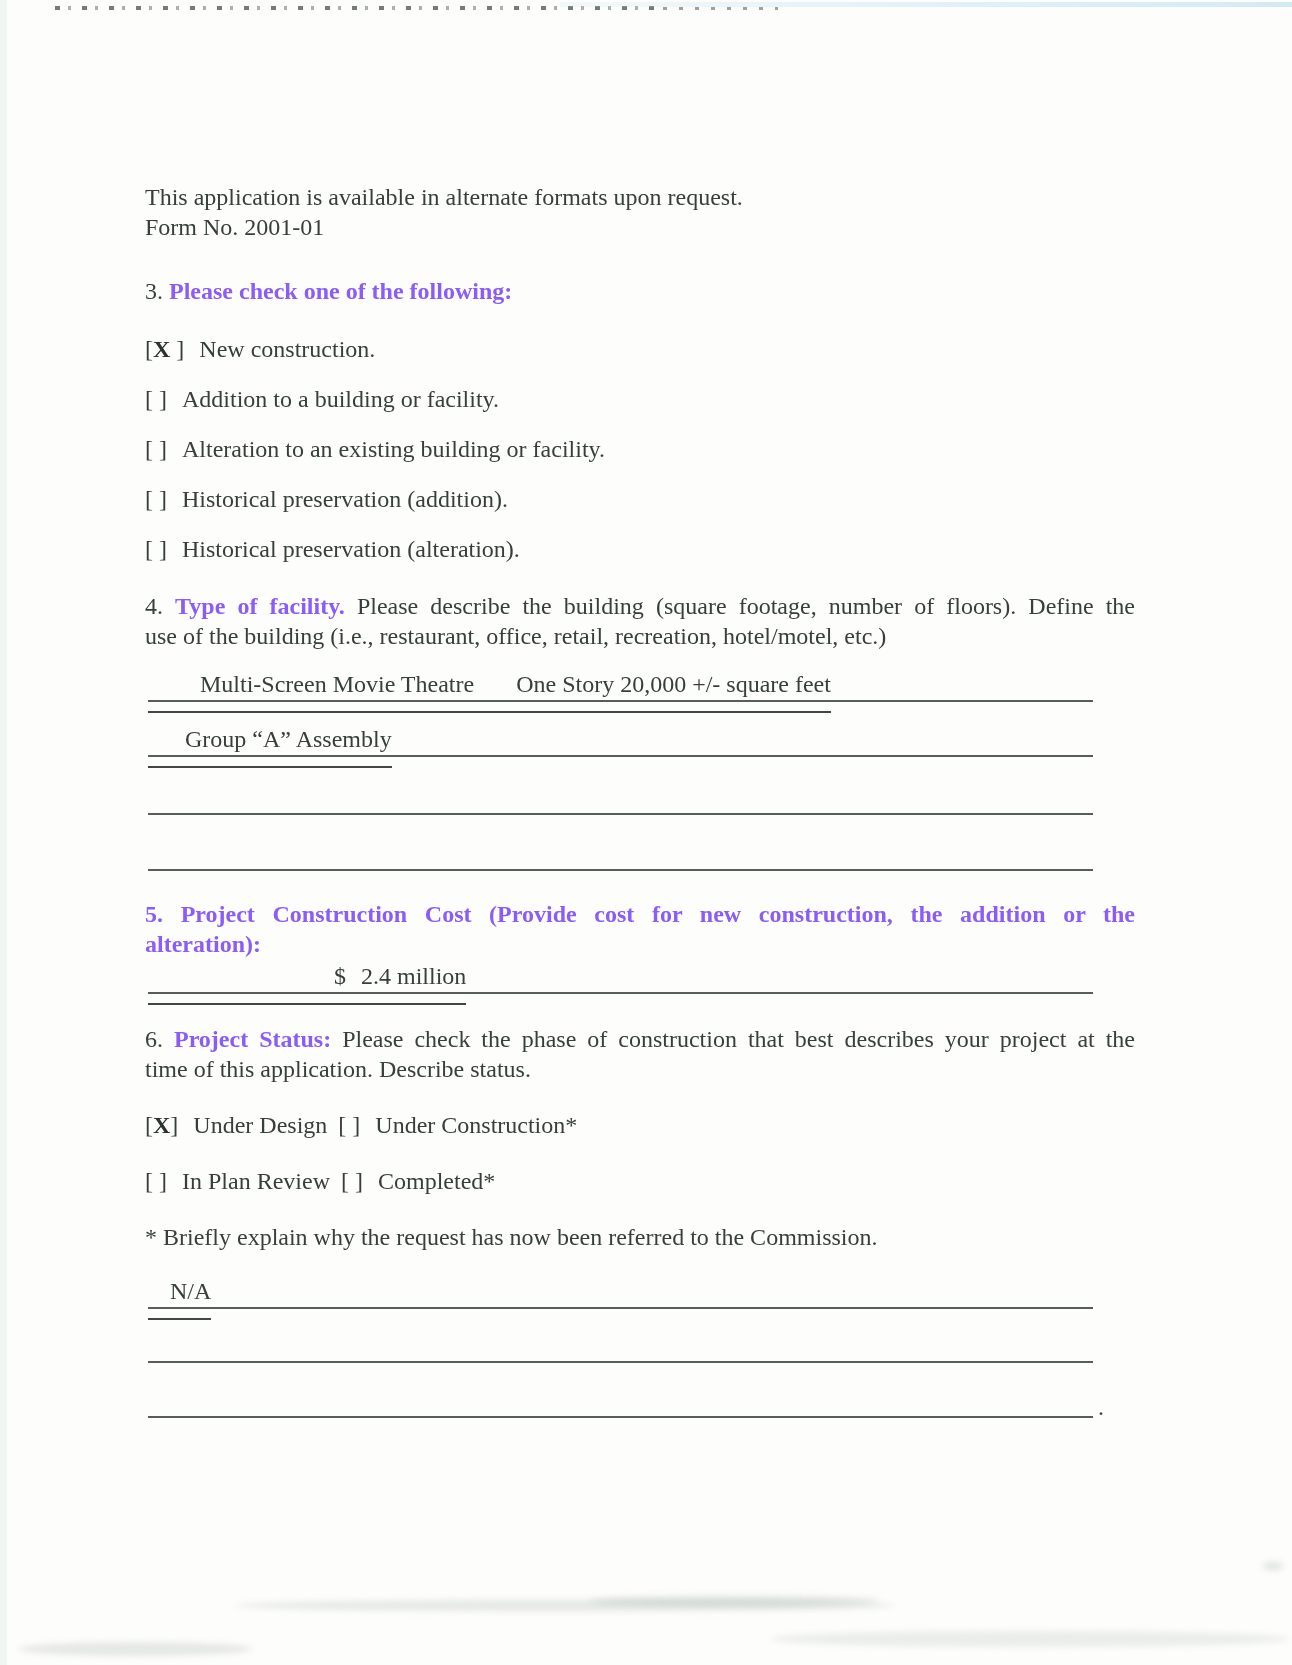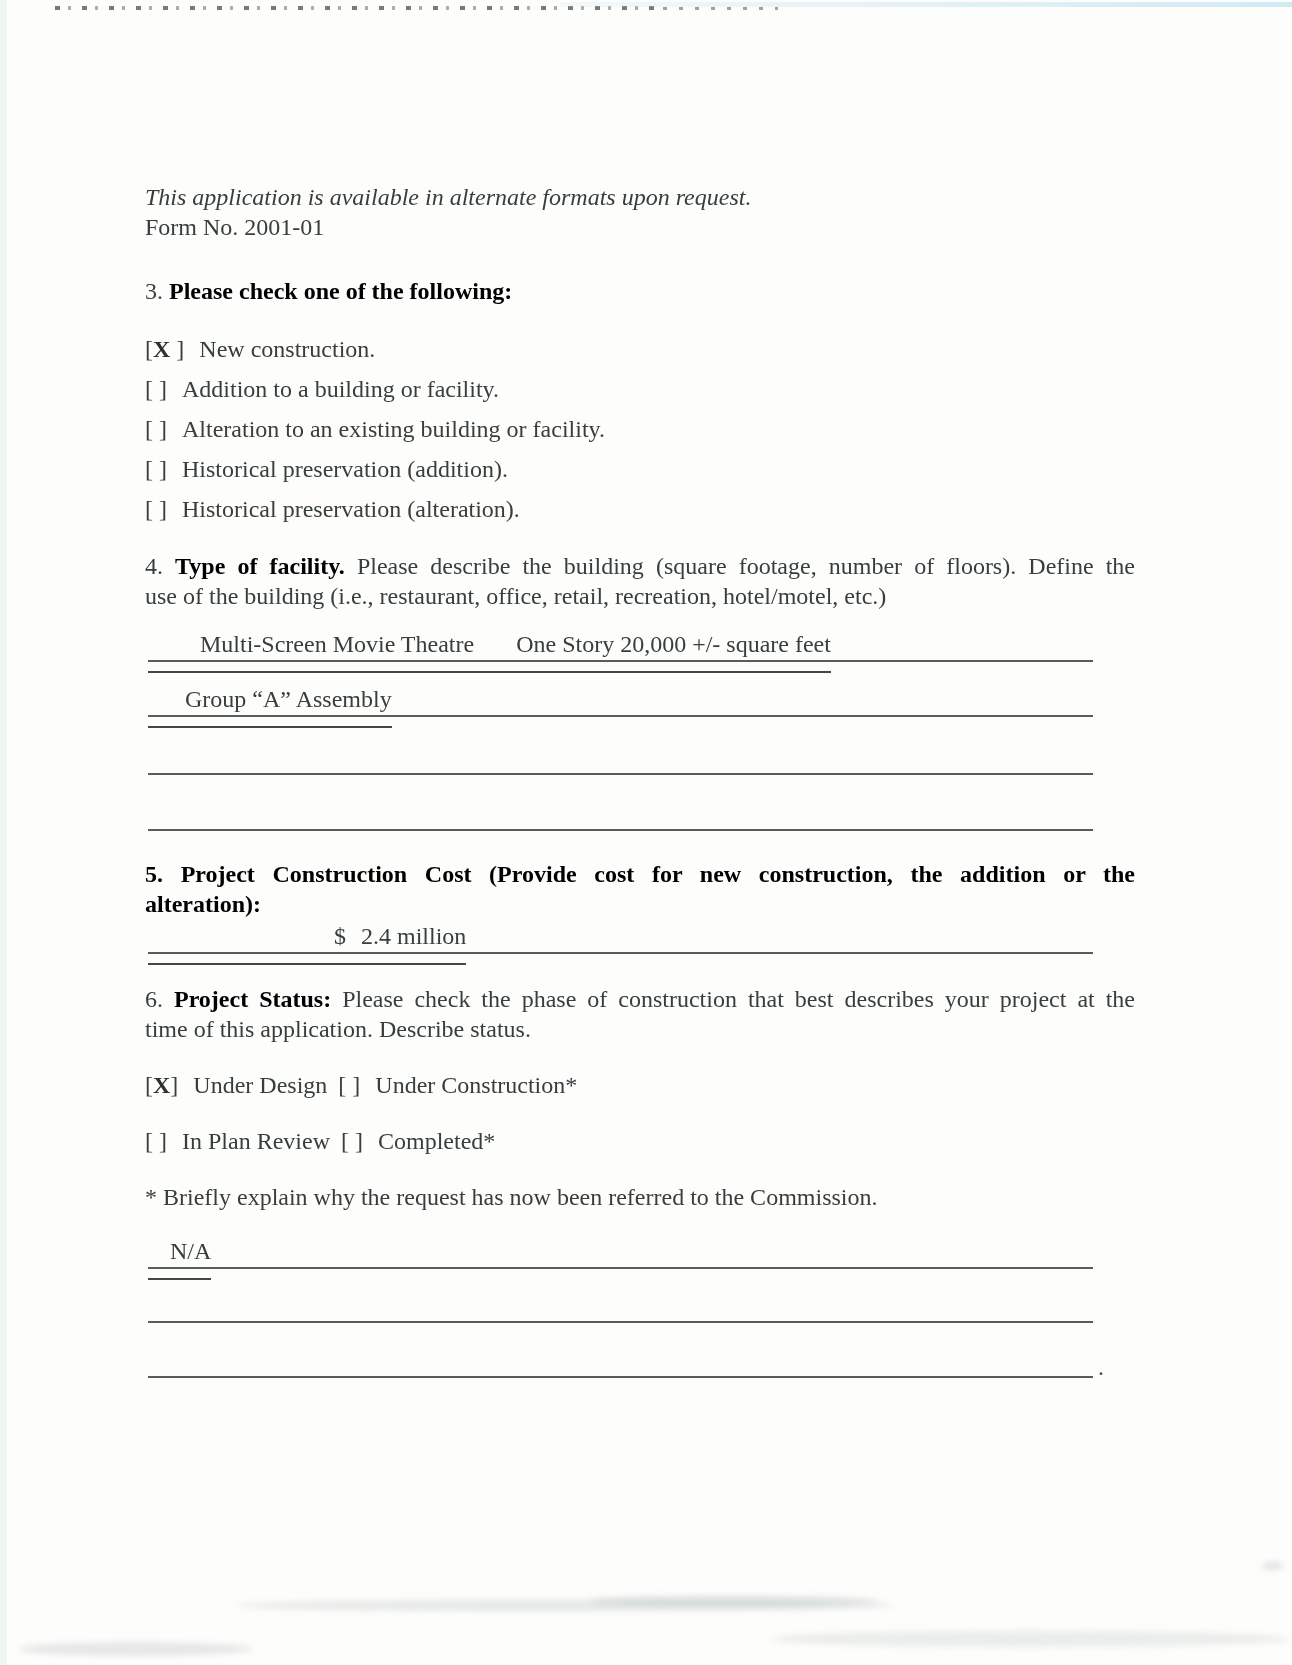--- a/index.html
+++ b/index.html
@@ -13,21 +13,21 @@
     font-size:24px;
     line-height:30px;
   }
   .content{
     position:relative;
     width:990px;
     padding:182px 0 0 145px;
   }
   .line{line-height:30px;}
   .jlast{text-align:justify;text-align-last:justify;}
-  .b{font-weight:bold;color:#000000;}
+  .b{font-weight:bold;color:#8b5cf6;}
   
   .cb-row{height:30px;line-height:30px;white-space:nowrap;}
   .cb-box{white-space:pre;}
   .cb-box .mark{font-weight:bold;color:#2b3331;}
   .cb-label{margin-left:9px;}
   .cb-inline .cb-label{margin-left:9px;margin-right:5px;}
   .cb-inline .cb-label:last-child{margin-right:0;}
   
   .rule{
     height:30px;line-height:30px;
@@ -39,24 +39,24 @@
   .u{border-bottom:2px solid rgba(44,51,49,.9);padding-bottom:14px;}
   .gap40{padding-left:42px;}
   .gap14{padding-left:15px;}
   .ind52{padding-left:52px;}
   .ind37{padding-left:37px;}
   .ind186{padding-left:186px;text-align:right;}
   .ind22{padding-left:22px;}
   .period-row{display:flex;align-items:flex-end;}
   .period-row .dot{line-height:22px;margin-left:5px;color:#3a423f;}
   
-  .m-intro{margin-top:0;font-style:italic;}
+  .m-intro{margin-top:0;}
   .m-sec3h{margin-top:34px;}
   .m-cb1{margin-top:28px;}
-  .m-cb{margin-top:10px;}
+  .m-cb{margin-top:20px;}
   .m-sec4{margin-top:27px;}
   .m-ans1{margin-top:18px;}
   .m-ans2{margin-top:22px;}
   .m-blank1{margin-top:25px;}
   .m-blank2{margin-top:23px;}
   .m-sec5{margin-top:28px;}
   .m-ans5{margin-top:2px;}
   .m-sec6{margin-top:30px;}
   .m-row1{margin-top:26px;}
   .m-row2{margin-top:26px;}

